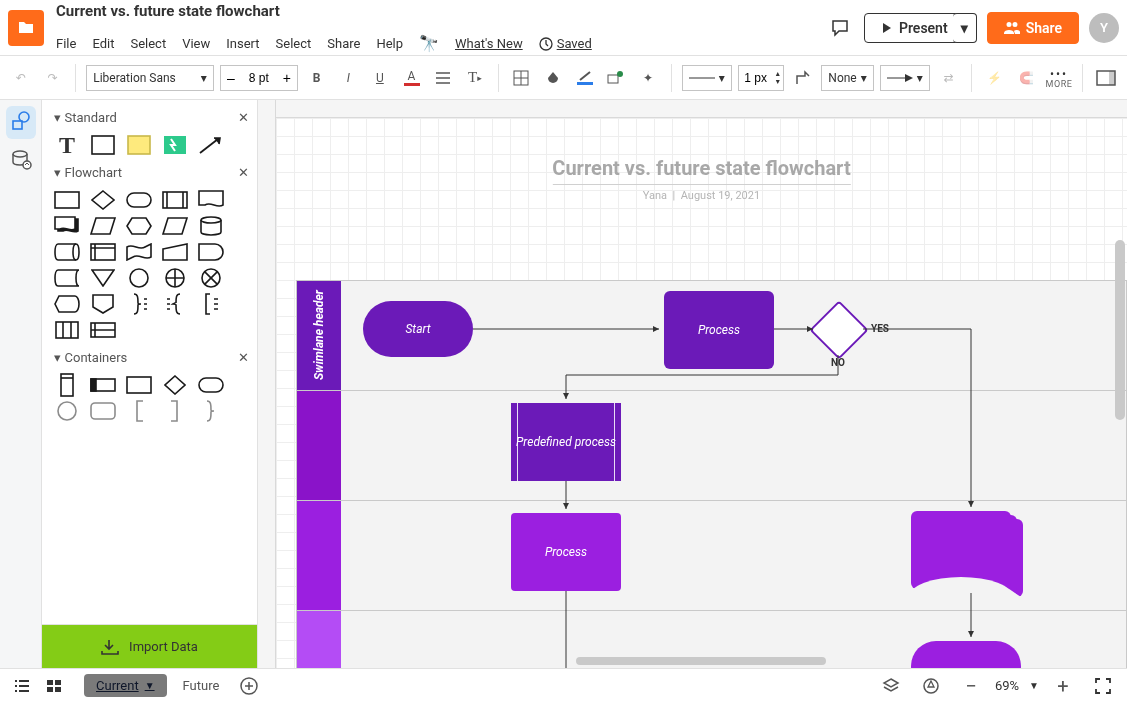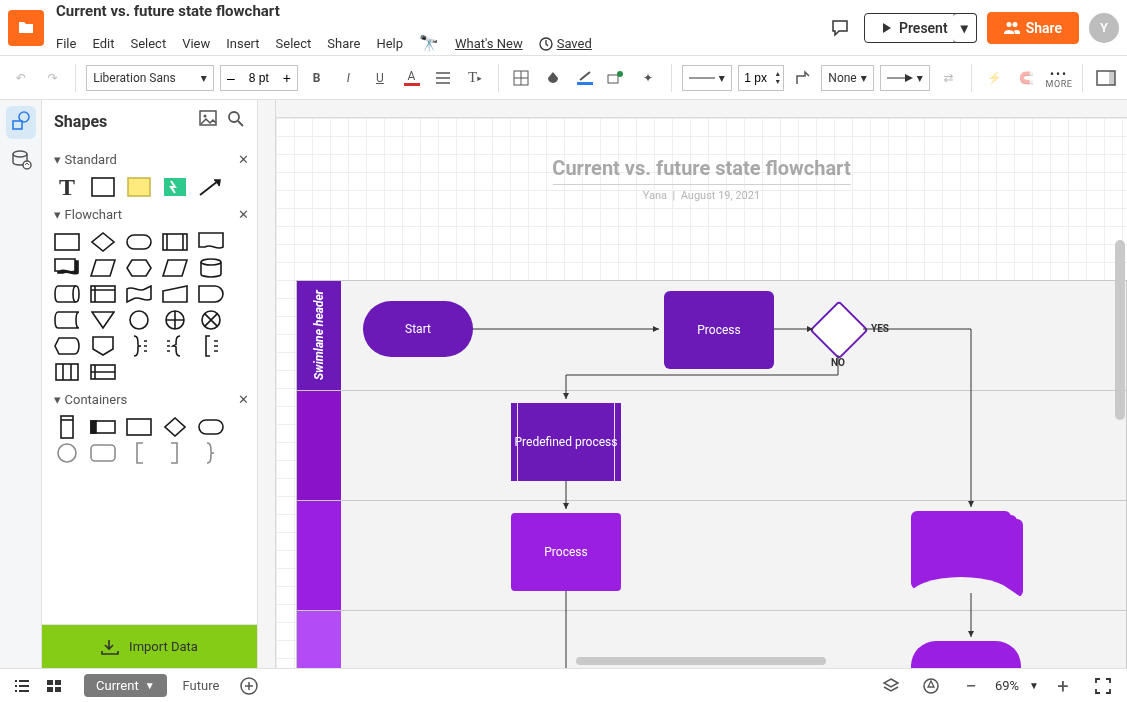--- a/index.html
+++ b/index.html
@@ -52,40 +52,40 @@
   .pool { position:absolute; top:162px; left:20px; right:0; border:1px solid #c9c9c9; background:#f3f3f3;}
   .lane { display:flex; height:110px; border-bottom:1px solid #c9c9c9; position:relative;}
   .lane:last-child{border-bottom:none}
   .lane-head { width:44px; display:flex; align-items:center; justify-content:center;}
   .lane-body { flex:1; position:relative; background:#f3f3f3;}
   .swim0 .lane-head { background:#6b1ab8;}
   .swim1 .lane-head { background:#8a13c9;}
   .swim2 .lane-head { background:#9b1fe0;}
   .swim3 .lane-head { background:#b44cf5;}
   .lane-head span { color:#fff; font-style:italic; font-weight:700; font-size:12px; writing-mode:vertical-rl; transform:rotate(180deg); white-space:nowrap;}
-  .shape-box { position:absolute; color:#fff; font-size:12px; display:flex; align-items:center; justify-content:center; text-align:center;}
+  .shape-box { position:absolute; color:#fff; font-style:italic; font-size:12px; display:flex; align-items:center; justify-content:center; text-align:center;}
   .terminator { background:#6b1ab8; border-radius:28px;}
   .processA { background:#6b1ab8; border-radius:6px;}
   .processB { background:#9b1fe0; border-radius:4px;}
   .predef { background:#6b1ab8; border-radius:0; position:absolute;}
   .predef::before, .predef::after { content:""; position:absolute; top:0; bottom:0; width:1px; background:rgba(255,255,255,0.85);}
   .predef::before{ left:6px;} .predef::after{ right:6px;}
   .decision { position:absolute; width:42px; height:42px; border:2px solid #6b1ab8; background:#fff; transform:rotate(45deg); border-radius:4px;}
   .doc { position:absolute; background:#9b1fe0; border-radius:6px;}
   .doc::after{content:"";position:absolute;left:-2px;right:-2px;bottom:-8px;height:20px;background:#f3f3f3;border-radius:50% 50% 0 0/100% 100% 0 0;}
   .lbl { position:absolute; font-size:10px; font-weight:700; color:#333;}
   svg.conn { position:absolute; top:0; left:0; overflow:visible; pointer-events:none;}
   .hscroll { position:absolute; left:300px; bottom:3px; width:250px; height:8px; background:#c9c9c9; border-radius:4px;}
   .vscroll-area { position:absolute; right:2px; top:120px; width:10px; bottom:20px;}
   .vscroll { position:absolute; top:20px; width:10px; height:180px; background:#c9c9c9; border-radius:5px;}
   .bottombar { position:absolute; bottom:0; left:0; right:0; height:34px; border-top:1px solid #e1e1e1; display:flex; align-items:center; background:#fff;}
   .bottom-left { display:flex; align-items:center; gap:4px; padding:0 8px;}
   .tabs { display:flex; align-items:center; gap:4px; margin-left:8px;}
   .tab { padding:4px 12px; border-radius:4px; font-size:13px; display:flex; align-items:center; gap:6px;}
-  .tab.active { background:#7a7a7a; color:#ffffff;}
+  .tab.active { background:#7a7a7a; color:#0f172a;text-decoration:underline;}
   .tab.inactive { color:#555;}
   .bottom-right { margin-left:auto; display:flex; align-items:center; gap:12px; padding-right:10px;}
   .zoom { display:flex; align-items:center; gap:10px;}
   .underline { text-decoration: underline; }
   .shape-note { fill:#feea7d !important; stroke:#c9b84a !important;}
   .shape-action { fill:#2dca8c !important; stroke:none !important;}
 </style>
 </head>
 <body>
 
@@ -253,34 +253,20 @@
       <svg width="22" height="22" viewBox="0 0 22 22">
           <ellipse cx="10" cy="5" rx="7" ry="3" fill="none" stroke="#555" stroke-width="1.5"></ellipse>
           <path d="M3 5v8c0 1.7 3 3 7 3s7-1.3 7-3V5" fill="none" stroke="#555" stroke-width="1.5"></path>
           <circle cx="17" cy="16" r="4" fill="#fff" stroke="#555" stroke-width="1.5"></circle>
           <path d="M15 16l2-2 2 2" fill="none" stroke="#555"></path>
         </svg>
     </div>
   </div>
 
   <div class="sidebar">
-    <div class="side-head">
-      <span>Shapes</span>
-      <div class="icons">
-        <span><svg width="18" height="16" viewBox="0 0 18 16">
-              <rect x="1" y="1" width="16" height="14" fill="none" stroke="#555" stroke-width="1.5"></rect>
-              <circle cx="6" cy="6" r="1.5" fill="#555"></circle>
-              <path d="M2 14l5-5 4 4 3-3 3 3" fill="none" stroke="#555" stroke-width="1.5"></path>
-            </svg></span>
-        <span><svg width="18" height="18" viewBox="0 0 18 18">
-              <circle cx="7" cy="7" r="5" fill="none" stroke="#555" stroke-width="1.8"></circle>
-              <path d="M11 11l5 5" stroke="#555" stroke-width="1.8"></path>
-            </svg></span>
-      </div>
-    </div>
     <div class="panel">
 
       <div class="cat">
         <div class="cat-head">
           <div class="l">▾ <span>Standard</span></div>
           <span>✕</span>
         </div>
         <div class="shape-row">
           <div class="sh" style="font-family:serif;font-size:24px;font-weight:700;">T</div>
           <div class="sh">

